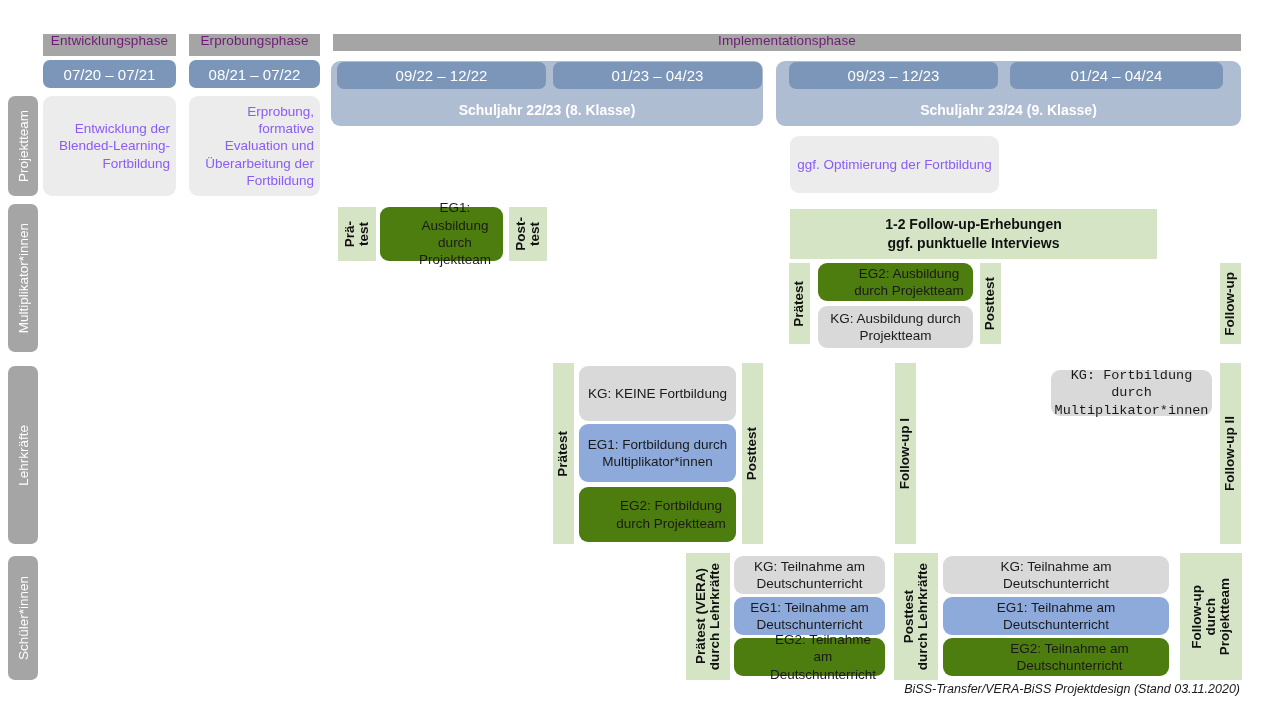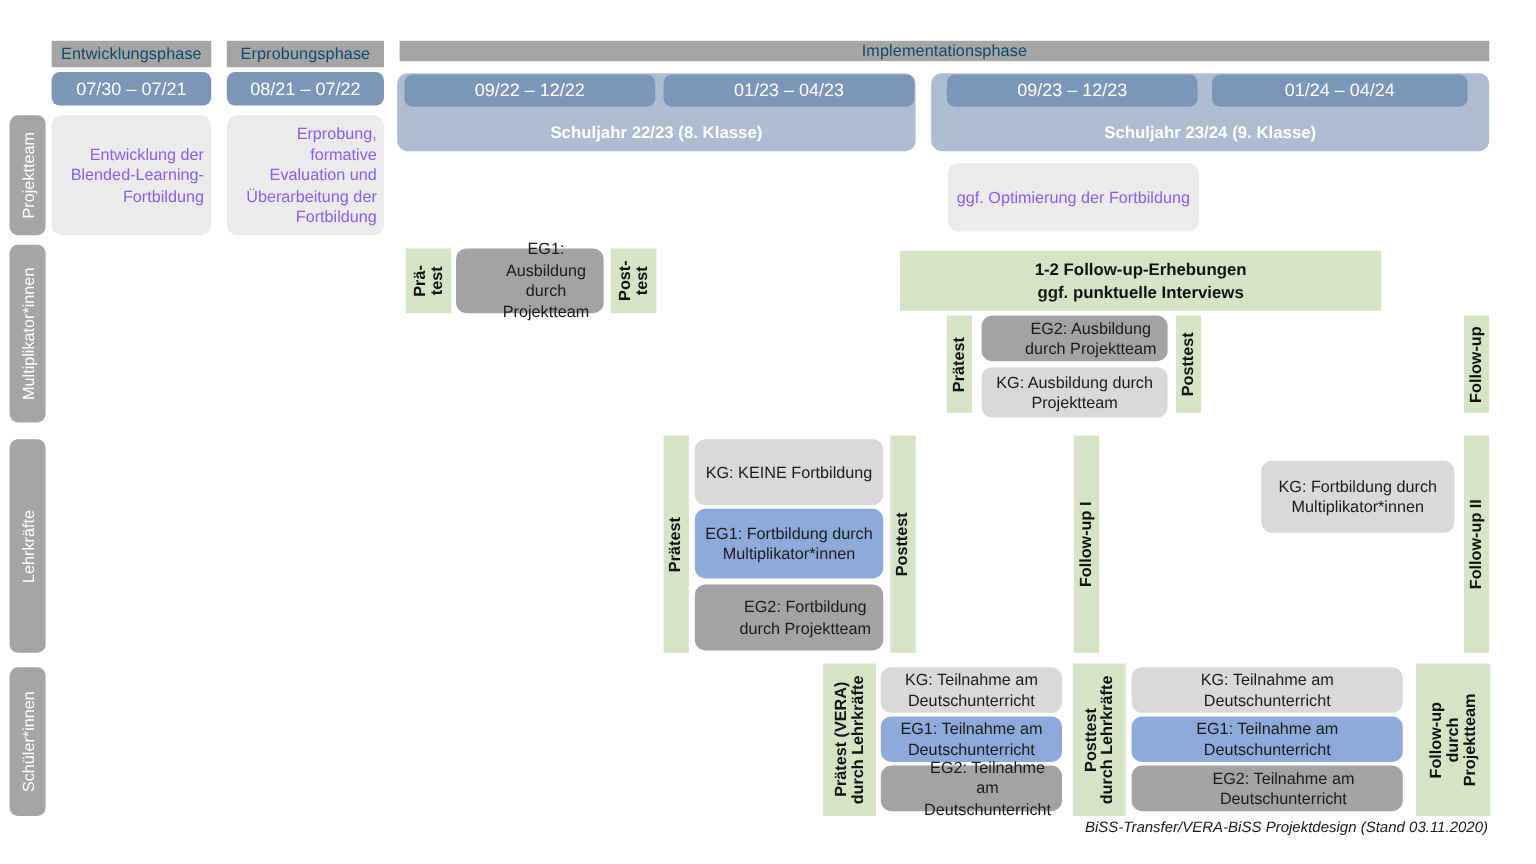--- a/index.html
+++ b/index.html
@@ -9,23 +9,23 @@
     font-family:"Liberation Sans", sans-serif;
     color:#1a1a1a;
     overflow:hidden;
   }
   #stage{position:relative;width:1280px;height:720px;}
 
   .abs{position:absolute;box-sizing:border-box;}
 
   
   .phase-hdr{
-    background:#a5a5a5;color:#0c4a6e;
+    background:#a5a5a5;color:#701a75;
     font-size:13.5px;line-height:1;
-    display:flex;align-items:center;justify-content:center;
+    display:flex;align-items:flex-start;justify-content:center;
     letter-spacing:.1px;
   }
 
   
   .period{
     background:#7b96b8;color:#ffffff;
     border-radius:7px;
     font-size:15px;
     display:flex;align-items:center;justify-content:center;
     z-index:3;
@@ -56,21 +56,21 @@
   .box{
     border-radius:9px;
     display:flex;align-items:center;justify-content:center;
     text-align:center;
     font-size:13.5px;line-height:1.28;
     padding:2px 6px;
   }
   .box.grey      {background:#ececec;color:#8b5cf6;text-align:right;}
   .box.grey-dark {background:#d9d9d9;color:#1a1a1a;}
   .box.blue-dark {background:#8eaadb;color:#1a1a1a;}
-  .box.blue-light{background:#a3a3a3;color:#1a1a1a;padding-left:33px;}
+  .box.blue-light{background:#4d7c0f;color:#1a1a1a;padding-left:33px;}
 
   
   .green{
     background:#d6e4c6;color:#111111;
     display:flex;align-items:center;justify-content:center;
   }
   .green .vert{
     writing-mode:vertical-rl;transform:rotate(180deg);
     white-space:nowrap;text-align:center;
     font-size:13.5px;font-weight:bold;line-height:1.05;
@@ -108,21 +108,21 @@
   </div>
 
   <div class="abs schoolyear" style="left:331px;top:61px;width:432px;height:65px;">
     <span>Schuljahr 22/23 (8. Klasse)</span>
   </div>
   <div class="abs schoolyear" style="left:776px;top:61px;width:465px;height:65px;">
     <span>Schuljahr 23/24 (9. Klasse)</span>
   </div>
 
   <div class="abs period" style="left:43px;top:60px;width:133px;height:28px;">
-    <span>07/30 – 07/21</span>
+    <span>07/20 – 07/21</span>
   </div>
   <div class="abs period" style="left:189px;top:60px;width:131px;height:28px;">
     <span>08/21 – 07/22</span>
   </div>
   <div class="abs period" style="left:337px;top:62px;width:209px;height:27px;">
     <span>09/22 – 12/22</span>
   </div>
   <div class="abs period" style="left:553px;top:62px;width:209px;height:27px;">
     <span>01/23 – 04/23</span>
   </div>
@@ -161,21 +161,21 @@
     <span class="vert">test</span>
   </div>
   <div class="abs box blue-light" style="left:380px;top:207px;width:123px;height:54px;">
     <span>EG1: Ausbildung durch Projektteam</span>
   </div>
   <div class="abs green stack" style="left:509px;top:207px;width:38px;height:54px;">
     <span class="vert">Post-</span>
     <span class="vert">test</span>
   </div>
 
-  <div class="abs green wide" style="left:750px;top:209px;width:401px;height:50px;">
+  <div class="abs green wide" style="left:790px;top:209px;width:367px;height:50px;">
     <span>1-2 Follow-up-Erhebungen</span>
     <span>ggf. punktuelle Interviews</span>
   </div>
 
   <div class="abs green" style="left:789px;top:263px;width:21px;height:81px;">
     <span class="vert">Prätest</span>
   </div>
   <div class="abs box blue-light" style="left:818px;top:263px;width:155px;height:38px;text-align:center;">
     <span>EG2: Ausbildung durch Projektteam</span>
   </div>
@@ -200,21 +200,21 @@
   </div>
   <div class="abs box blue-light" style="left:579px;top:487px;width:157px;height:55px;">
     <span>EG2: Fortbildung durch Projektteam</span>
   </div>
   <div class="abs green" style="left:742px;top:363px;width:21px;height:181px;">
     <span class="vert">Posttest</span>
   </div>
   <div class="abs green" style="left:895px;top:363px;width:21px;height:181px;">
     <span class="vert">Follow-up I</span>
   </div>
-  <div class="abs box grey-dark" style="left:1051px;top:384px;width:161px;height:60px;">
+  <div class="abs box grey-dark" style="left:1051px;top:370px;width:161px;height:46px;font-family:Liberation Mono, monospace;">
     <span>KG: Fortbildung durch Multiplikator*innen</span>
   </div>
   <div class="abs green" style="left:1220px;top:363px;width:21px;height:181px;">
     <span class="vert">Follow-up II</span>
   </div>
 
   <div class="abs green stack" style="left:686px;top:553px;width:44px;height:127px;">
     <span class="vert">Prätest (VERA)</span>
     <span class="vert reg">durch Lehrkräfte</span>
   </div>

